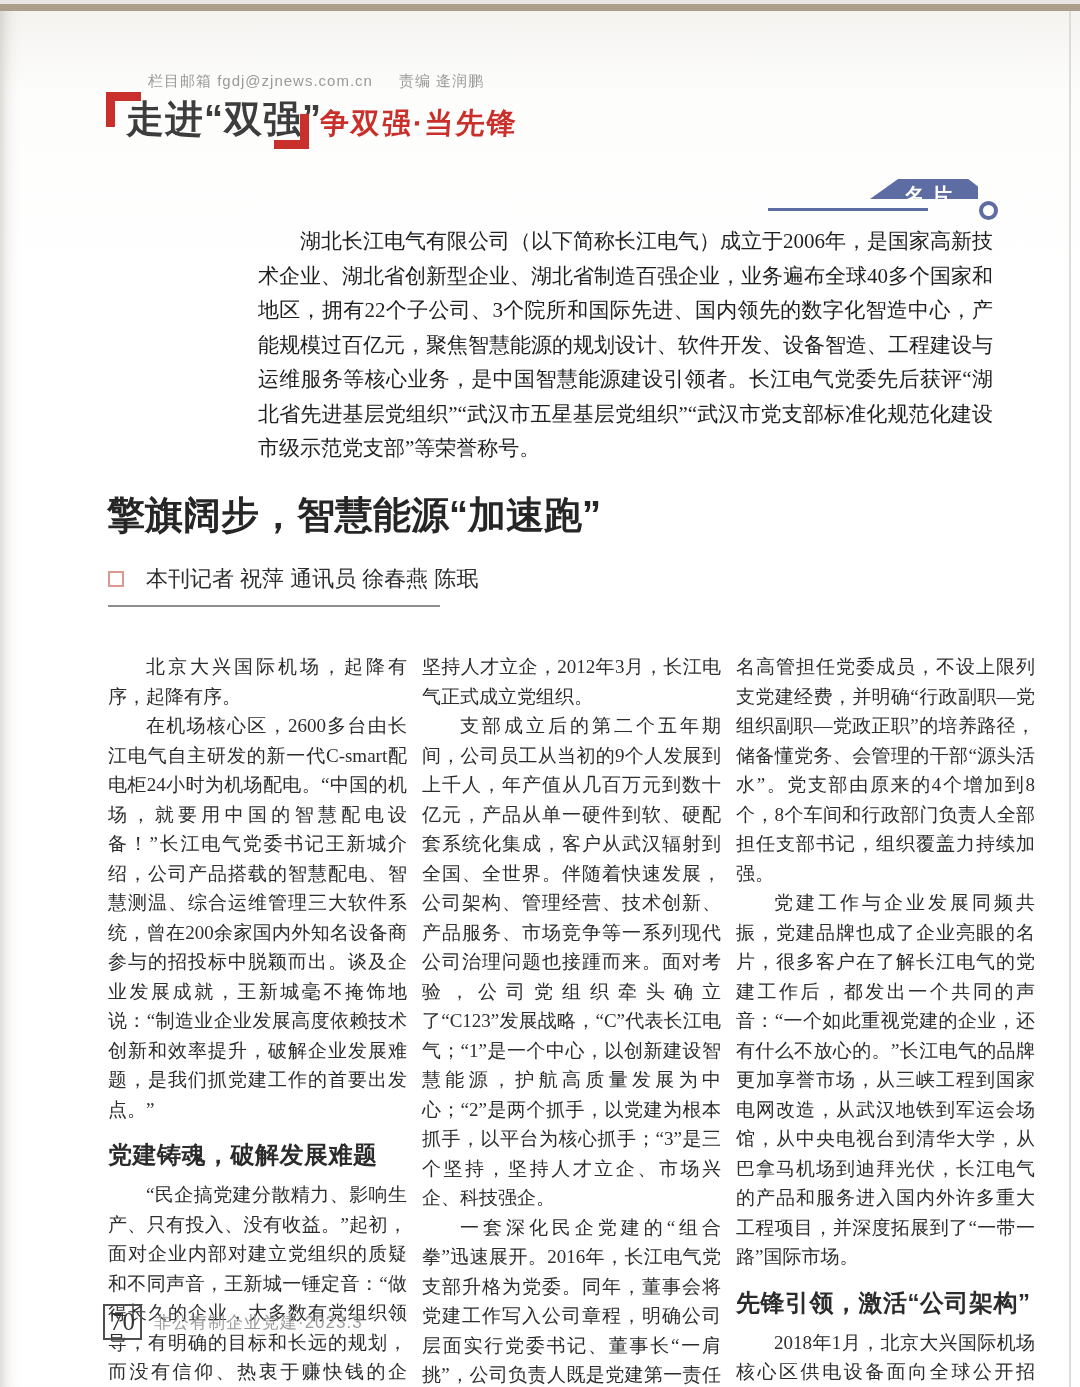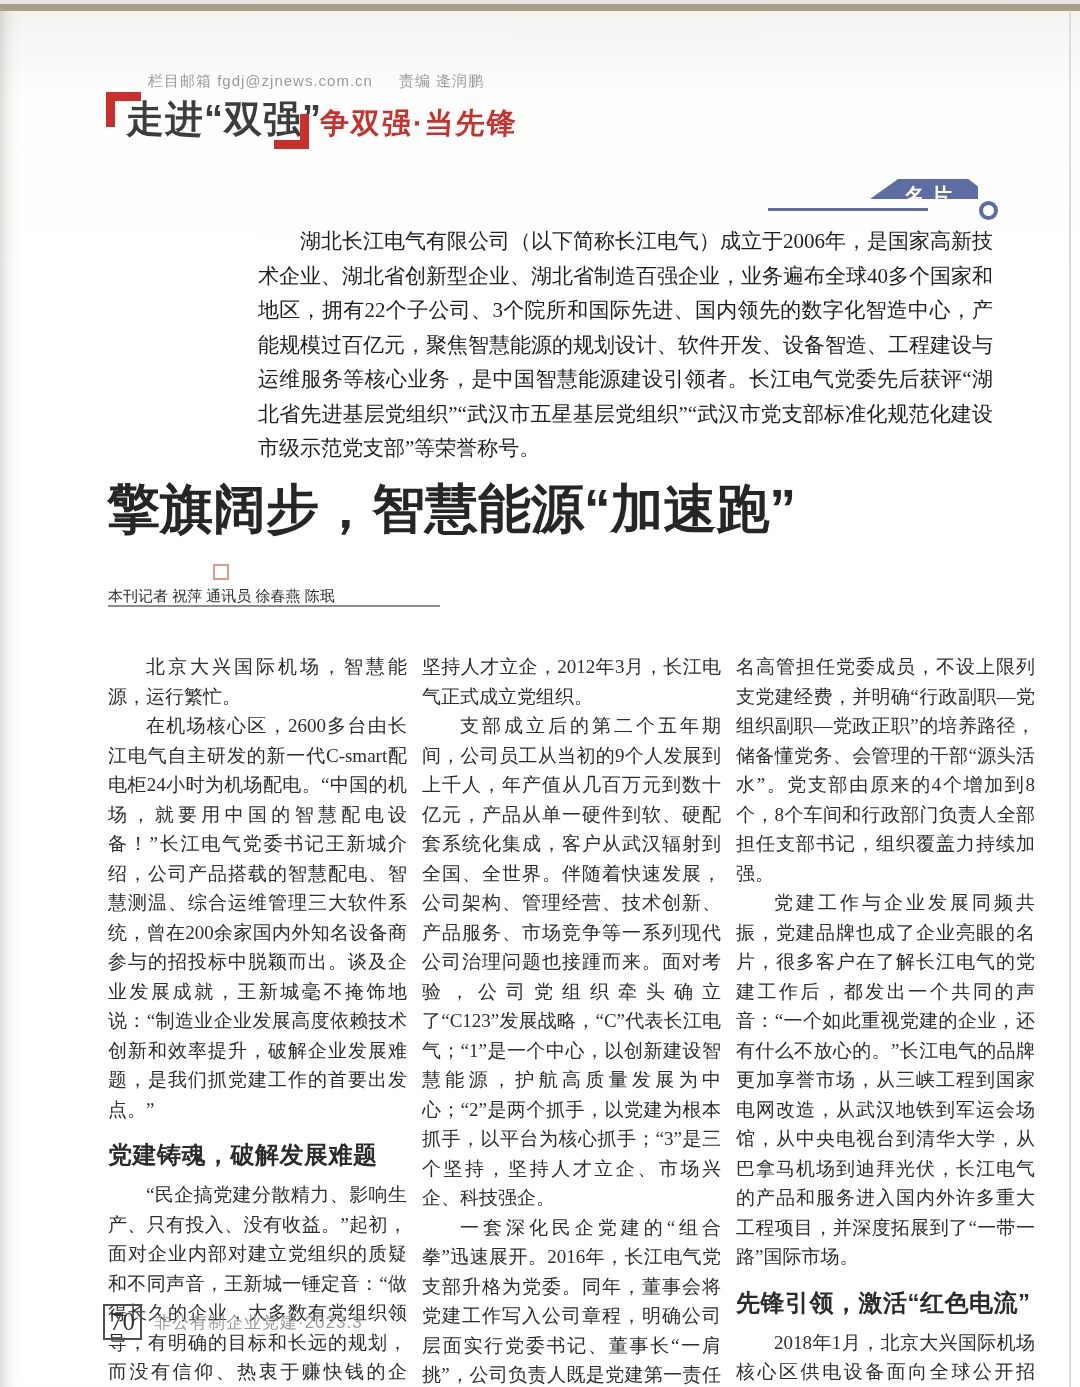--- a/index.html
+++ b/index.html
@@ -32,24 +32,24 @@
     color:#fff;font-family:"Liberation Sans",sans-serif;font-weight:700;font-size:21px;
     letter-spacing:6px;text-align:center;line-height:34px;text-indent:14px;}
   .tag-dot{position:absolute;top:197px;left:979px;width:11px;height:11px;border-radius:50%;
     background:#fff;border:4px solid #5d6ca3;}
 
   
   .card-text{position:absolute;top:220px;left:258px;width:735px;margin:0;
     font-size:21px;line-height:34.5px;color:#1f1f1f;text-align:justify;text-indent:2em;}
 
   
-  .title{position:absolute;top:470px;left:107px;margin:0;font-family:"Liberation Sans",sans-serif;
-    font-weight:900;font-size:53px;color:#262626;letter-spacing:0;}
-  .byline{position:absolute;top:560px;left:108px;display:flex;align-items:center;gap:7px;
-    font-family:"Liberation Sans",sans-serif;font-size:15px;color:#2e2e2e;flex-direction:column;}
+  .title{position:absolute;top:486px;left:107px;margin:0;font-family:"Liberation Sans",sans-serif;
+    font-weight:900;font-size:38px;color:#262626;letter-spacing:0;}
+  .byline{position:absolute;top:560px;left:108px;display:flex;align-items:center;gap:22px;
+    font-family:"Liberation Sans",sans-serif;font-size:22px;color:#2e2e2e;}
   .byline-square{width:12px;height:12px;border:2px solid #d99a92;background:#fff;}
   .byline-rule{position:absolute;top:601px;left:108px;width:332px;height:2px;background:#8d8d8d;}
 
   
   .columns{position:absolute;top:648px;left:108px;width:928px;display:flex;gap:15px;}
   .col{width:299px;}
   .col p{margin:0;font-size:19px;line-height:29.5px;text-align:justify;color:#2d2d2d;}
   .col p.indent{text-indent:2em;}
   .col h3{margin:15px 0 9px;font-family:"Liberation Sans",sans-serif;font-weight:700;
     font-size:24px;color:#2b2b2b;letter-spacing:0.5px;}
@@ -83,34 +83,34 @@
 
   <h1 class="title">擎旗阔步，智慧能源“加速跑”</h1>
   <div class="byline">
     <span class="byline-square"></span>
     <span>本刊记者 祝萍 通讯员 徐春燕 陈珉</span>
   </div>
   <div class="byline-rule"></div>
 
   <div class="columns">
     <div class="col">
-      <p class="indent">北京大兴国际机场，智慧能源，运行繁忙。</p>
+      <p class="indent">北京大兴国际机场，起降有序，起降有序。</p>
       <p class="indent">在机场核心区，2600多台由长江电气自主研发的新一代C-smart配电柜24小时为机场配电。“中国的机场，就要用中国的智慧配电设备！”长江电气党委书记王新城介绍，公司产品搭载的智慧配电、智慧测温、综合运维管理三大软件系统，曾在200余家国内外知名设备商参与的招投标中脱颖而出。谈及企业发展成就，王新城毫不掩饰地说：“制造业企业发展高度依赖技术创新和效率提升，破解企业发展难题，是我们抓党建工作的首要出发点。”</p>
       <h3>党建铸魂，破解发展难题</h3>
       <p class="indent">“民企搞党建分散精力、影响生产、只有投入、没有收益。”起初，面对企业内部对建立党组织的质疑和不同声音，王新城一锤定音：“做得长久的企业，大多数有党组织领导，有明确的目标和长远的规划，而没有信仰、热衷于赚快钱的企业，往往死得也快！”这个结论很快</p>
     </div>
     <div class="col">
       <p>坚持人才立企，2012年3月，长江电气正式成立党组织。</p>
       <p class="indent">支部成立后的第二个五年期间，公司员工从当初的9个人发展到上千人，年产值从几百万元到数十亿元，产品从单一硬件到软、硬配套系统化集成，客户从武汉辐射到全国、全世界。伴随着快速发展，公司架构、管理经营、技术创新、产品服务、市场竞争等一系列现代公司治理问题也接踵而来。面对考验，公司党组织牵头确立了“C123”发展战略，“C”代表长江电气；“1”是一个中心，以创新建设智慧能源，护航高质量发展为中心；“2”是两个抓手，以党建为根本抓手，以平台为核心抓手；“3”是三个坚持，坚持人才立企、市场兴企、科技强企。</p>
       <p class="indent">一套深化民企党建的“组合拳”迅速展开。2016年，长江电气党支部升格为党委。同年，董事会将党建工作写入公司章程，明确公司层面实行党委书记、董事长“一肩挑”，公司负责人既是党建第一责任人，也是企业当家人。9</p>
     </div>
     <div class="col">
       <p>名高管担任党委成员，不设上限列支党建经费，并明确“行政副职—党组织副职—党政正职”的培养路径，储备懂党务、会管理的干部“源头活水”。党支部由原来的4个增加到8个，8个车间和行政部门负责人全部担任支部书记，组织覆盖力持续加强。</p>
       <p class="indent">党建工作与企业发展同频共振，党建品牌也成了企业亮眼的名片，很多客户在了解长江电气的党建工作后，都发出一个共同的声音：“一个如此重视党建的企业，还有什么不放心的。”长江电气的品牌更加享誉市场，从三峡工程到国家电网改造，从武汉地铁到军运会场馆，从中央电视台到清华大学，从巴拿马机场到迪拜光伏，长江电气的产品和服务进入国内外许多重大工程项目，并深度拓展到了“一带一路”国际市场。</p>
-      <h3>先锋引领，激活“红色电流”</h3>
+      <h3>先锋引领，激活“公司架构”</h3>
       <p class="indent">2018年1月，北京大兴国际机场核心区供电设备面向全球公开招标。消息传来，长江电气研究院院长、青年党</p>
     </div>
   </div>
 
   <div class="footer">
     <span class="page-num">70</span>
     <span class="journal">非公有制企业党建·2023.3</span>
   </div>
 </div>
 

